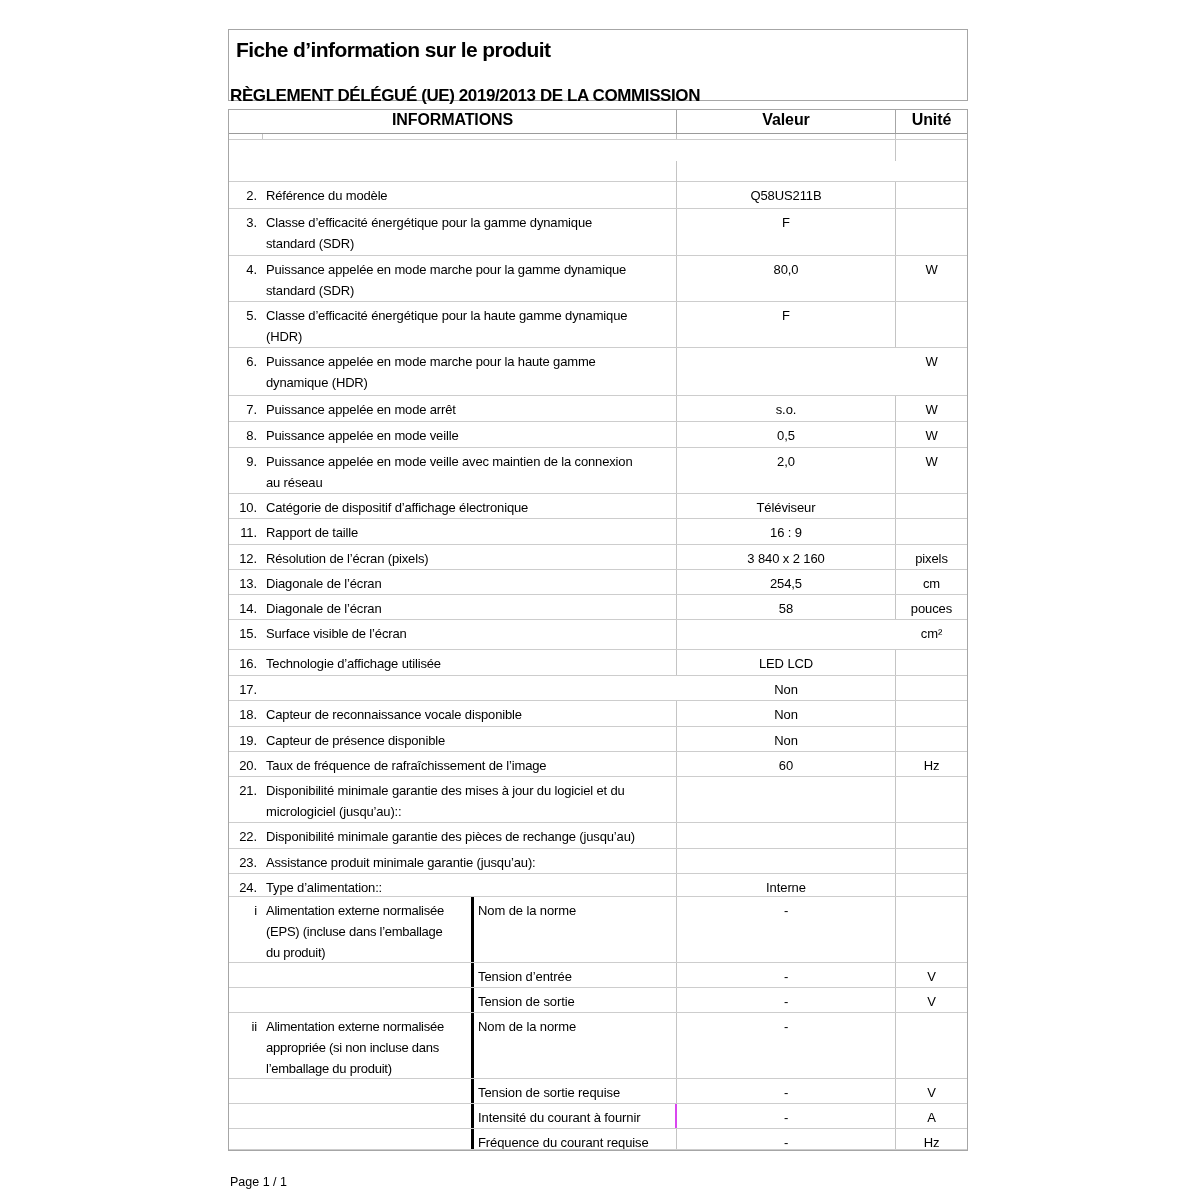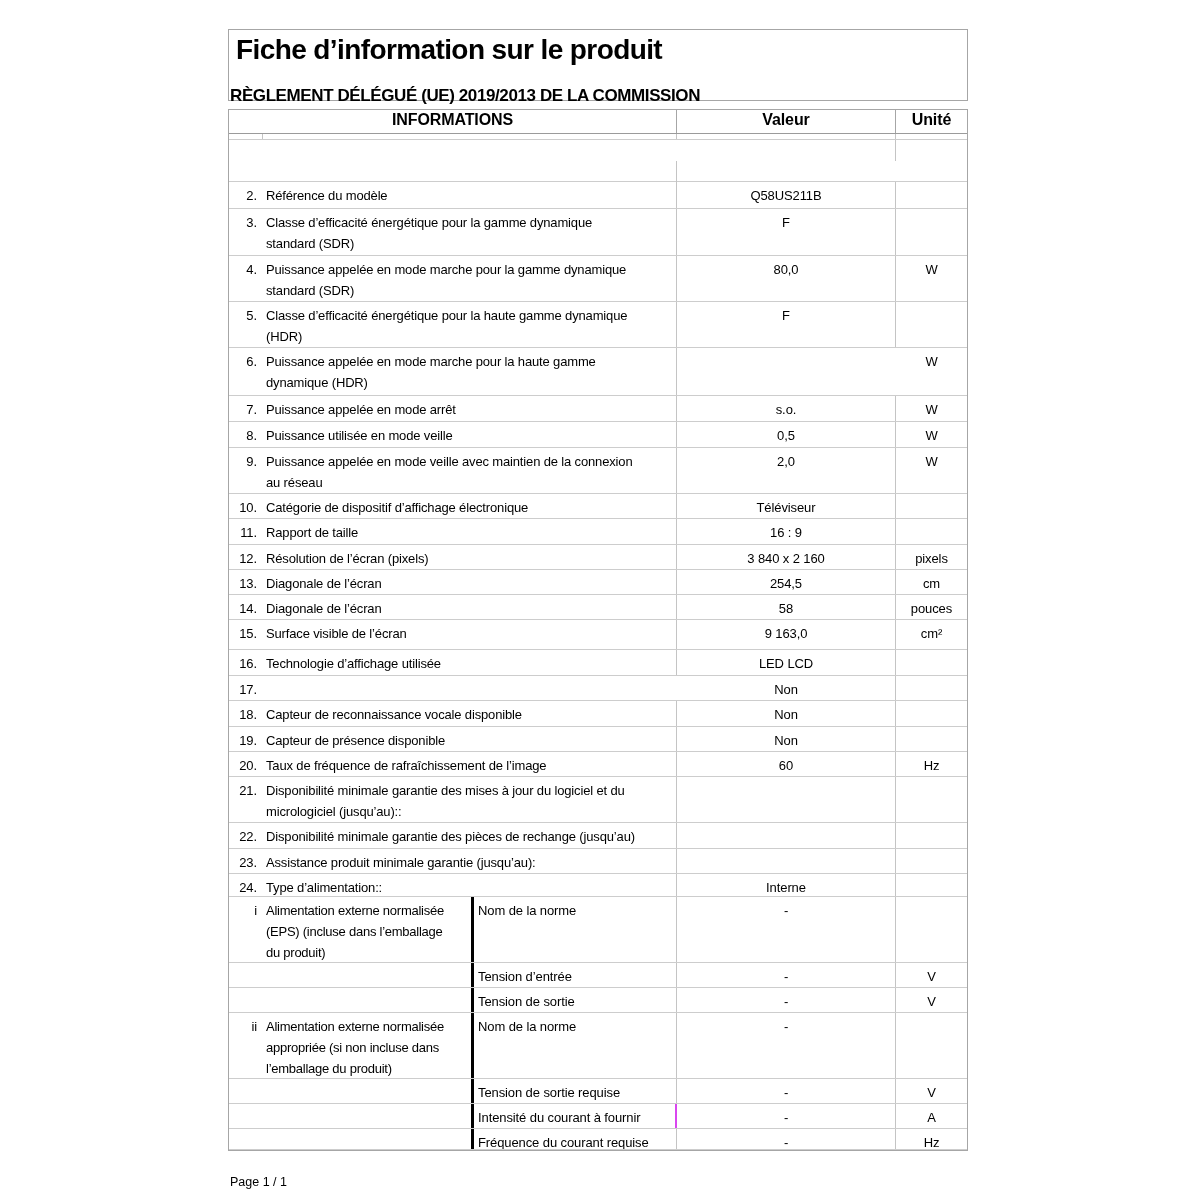--- a/index.html
+++ b/index.html
@@ -4,21 +4,21 @@
 <style>
   html,body{margin:0;padding:0;}
   body{
     width:1200px;height:1200px;background:#ffffff;color:#000;
     font-family:"Liberation Sans", sans-serif;position:relative;overflow:hidden;
   }
   .doc{position:absolute;left:228px;top:29px;width:740px;}
 
   
   .title-box{position:relative;box-sizing:border-box;width:740px;height:72px;border:1px solid #a6a6a6;}
-  .title{font-size:28px;font-weight:bold;letter-spacing:-0.6px;line-height:34px;padding:3px 0 0 7px;white-space:nowrap;}
+  .title{font-size:21px;font-weight:bold;letter-spacing:-0.6px;line-height:34px;padding:3px 0 0 7px;white-space:nowrap;}
   .subtitle{position:absolute;left:1px;top:57px;font-size:17px;font-weight:bold;letter-spacing:-0.4px;line-height:17px;white-space:nowrap;}
 
   
   .tbl{box-sizing:border-box;margin-top:8px;width:740px;border:1px solid #a6a6a6;font-size:13px;letter-spacing:-0.1px;}
   .hrow{display:grid;grid-template-columns:448px 219px 71px;height:24px;box-sizing:border-box;
         border-bottom:1px solid #9b9b9b;font-weight:bold;font-size:16px;}
   .hcell{text-align:center;padding-top:1px;box-sizing:border-box;}
   .hcell.b{border-right:1px solid #a6a6a6;}
 
   .row{display:grid;grid-template-columns:34px 208px 206px 219px 71px;box-sizing:border-box;
@@ -98,21 +98,21 @@
           <div class="c unit">W</div>
         </div>
         <div class="row" style="height: 26px;">
           <div class="c num">7.</div>
           <div class="c lab">Puissance appelée en mode arrêt</div>
           <div class="c val">s.o.</div>
           <div class="c unit">W</div>
         </div>
         <div class="row" style="height: 26px;">
           <div class="c num">8.</div>
-          <div class="c lab">Puissance utilisée en mode veille</div>
+          <div class="c lab">Puissance appelée en mode veille</div>
           <div class="c val">0,5</div>
           <div class="c unit">W</div>
         </div>
         <div class="row" style="height: 46px;">
           <div class="c num">9.</div>
           <div class="c lab">Puissance appelée en mode veille avec maintien de la connexion
 au réseau</div>
           <div class="c val">2,0</div>
           <div class="c unit">W</div>
         </div>
@@ -142,21 +142,20 @@
         </div>
         <div class="row" style="height: 25px;">
           <div class="c num">14.</div>
           <div class="c lab">Diagonale de l’écran</div>
           <div class="c val">58</div>
           <div class="c unit">pouces</div>
         </div>
         <div class="row" style="height: 30px;">
           <div class="c num">15.</div>
           <div class="c lab">Surface visible de l’écran</div>
-          <div class="c val">9 163,0</div>
           <div class="c unit">cm²</div>
         </div>
         <div class="row" style="height: 26px;">
           <div class="c num">16.</div>
           <div class="c lab">Technologie d’affichage utilisée</div>
           <div class="c val">LED LCD</div>
           <div class="c unit"></div>
         </div>
         <div class="row" style="height: 25px;">
           <div class="c num">17.</div>

